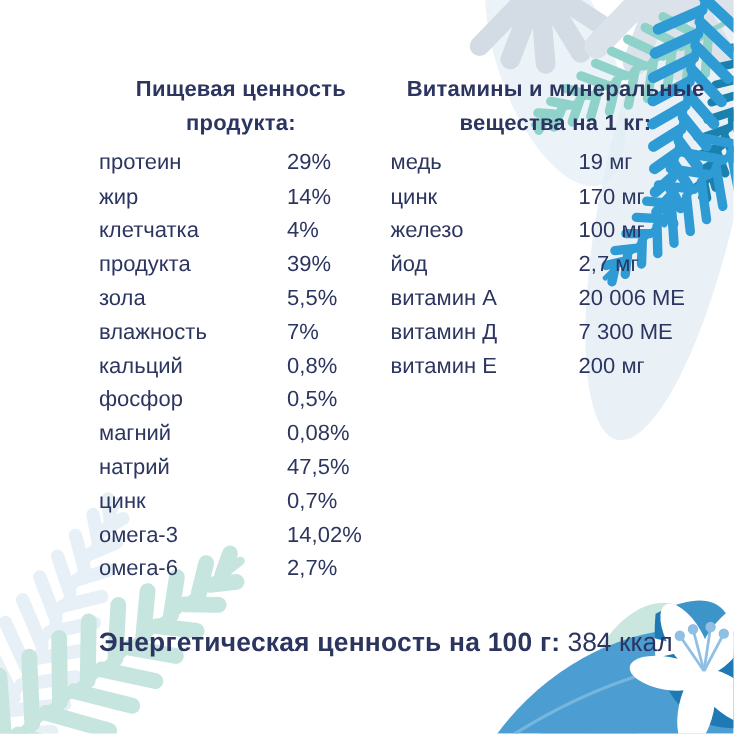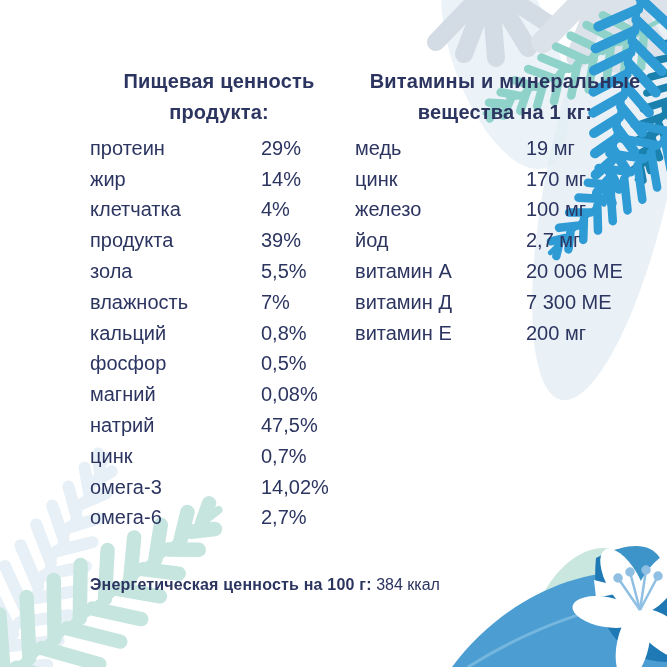--- a/index.html
+++ b/index.html
@@ -16,21 +16,21 @@
     margin:0; font-size:20px; font-weight:700; line-height:31px;
     letter-spacing:.2px;
     text-align:center;
   }
   .rows { margin-top:1px; }
   .row { display:flex; align-items:flex-end; height:30.8px; font-size:20px;gap:39px; }
   .row .lbl { width:132px; flex:none; }
   .row .val { flex:none; }
   .footer {
     position:absolute; left:90px; top:572px;
-    font-size:16px; line-height:26px; white-space:nowrap;
+    font-size:24px; line-height:26px; white-space:nowrap;
   }
   .footer .b { font-weight:700; letter-spacing:.2px; }
 </style>
 </head>
 <body>
 
 <div class="page">
 
   <svg class="deco" width="667" height="667" viewBox="0 0 667 667" aria-hidden="true">
     <defs>

